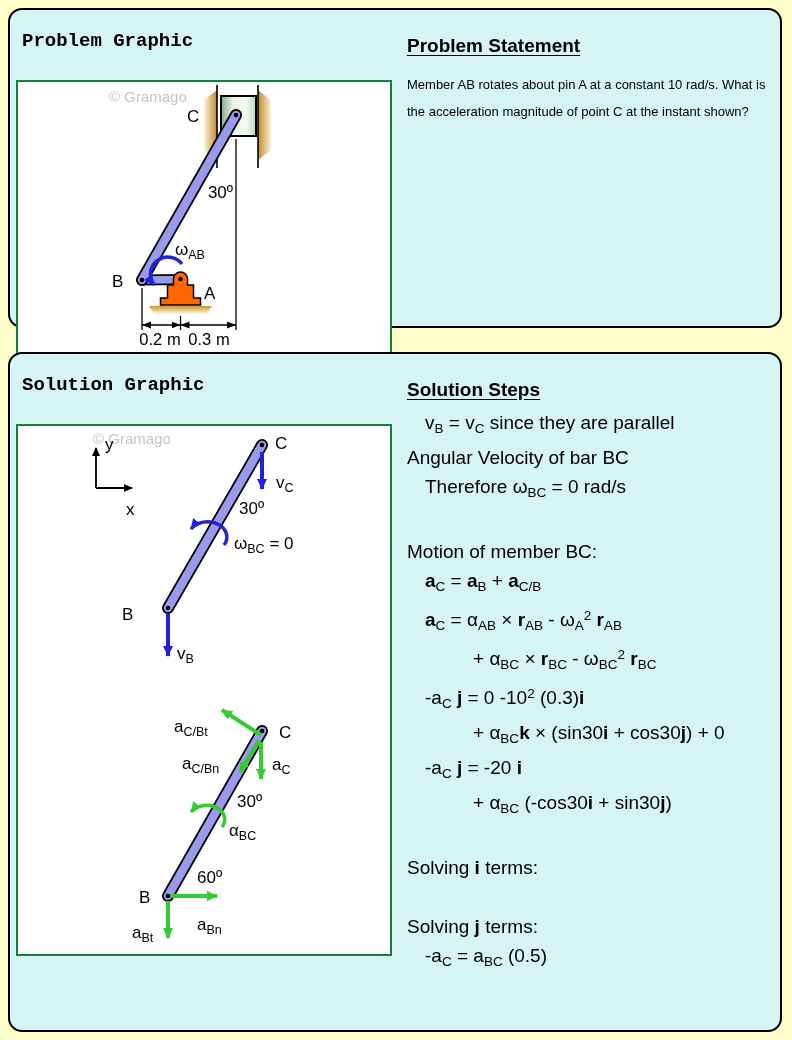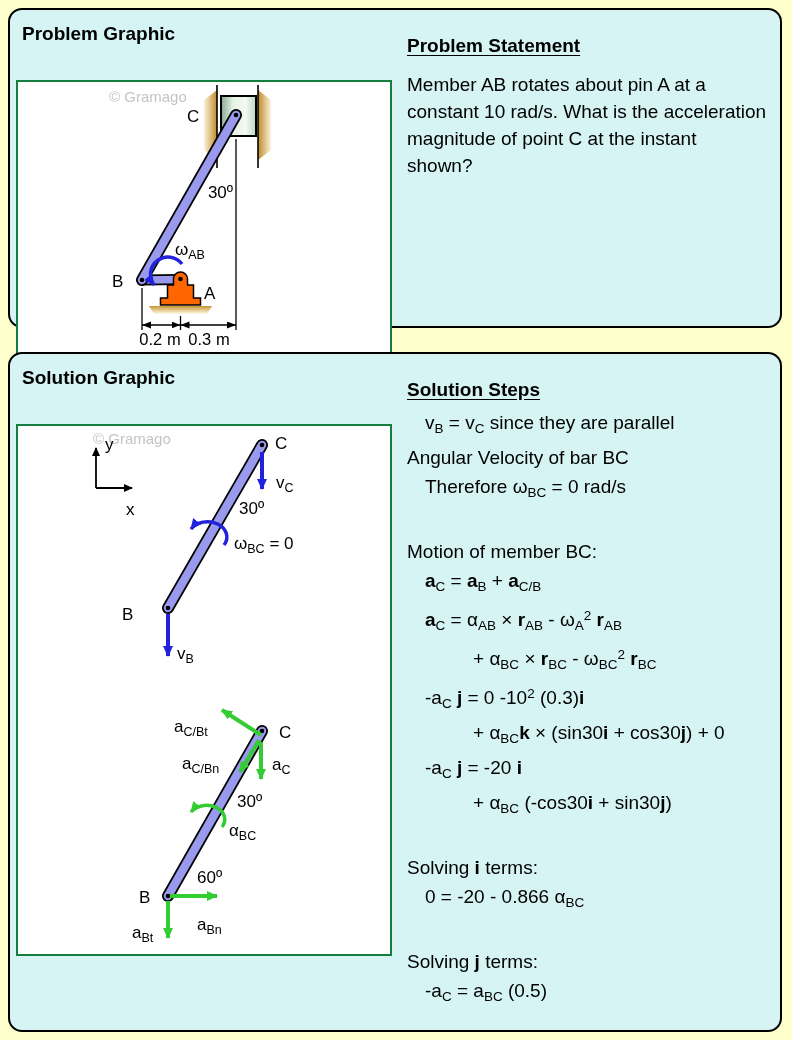--- a/index.html
+++ b/index.html
@@ -9,38 +9,38 @@
     font-family:"Liberation Sans",sans-serif;color:#000;
     overflow:hidden;
   }
   .panel{
     position:absolute;left:8px;width:770px;
     background:#D7F4F4;border:2px solid #000;border-radius:14px;
   }
   .panel.top{top:8px;height:316px;}
   .panel.bottom{top:352px;height:676px;}
   .panel-title{
-    position:absolute;left:12px;top:13px;
-    font-size:19px;font-weight:bold;
+    position:absolute;left:12px;top:20px;
+    font-size:19px;font-weight:bold;font-family:Liberation Mono, monospace;
   }
   .gbox{
     position:absolute;left:6px;top:34px;
     background:#FFFFFF;border:2px solid #15803d;margin-top:36px;
   }
   .gbox.problem-box{width:372px;height:279px;}
   .gbox.solution-box{width:372px;height:528px;}
   .rightcol{position:absolute;left:397px;top:22px;width:372px;}
   .rtitle{
     font-size:19px;font-weight:bold;
     text-decoration:underline;text-underline-offset:3px;
     line-height:28px;
   }
   .statement{
     margin-top:11px;width:360px;
-    font-size:19px;line-height:27px;
+    font-size:13px;line-height:27px;
   }
   
   #steps-lines{margin-top:4px;font-size:19px;}
   .line{line-height:29px;min-height:29px;white-space:pre;}
   .line.ind1{padding-left:18px;}
   .line.ind2{padding-left:66px;}
   .line .sub{font-size:13.5px;vertical-align:-4px;}
   .line .sup{font-size:13.5px;vertical-align:6px;}
   .line .b{font-weight:bold;}
   .gap{height:30px;}
@@ -210,20 +210,19 @@
         <div class="line ind0"><span>Motion of member BC:</span></div>
         <div class="line ind1"><span class="b">a</span><span class="sub">C</span><span> = </span><span class="b">a</span><span class="sub">B</span><span> + </span><span class="b">a</span><span class="sub">C/B</span></div>
         <div class="line ind1"><span class="b">a</span><span class="sub">C</span><span> = </span><span>α</span><span class="sub">AB</span><span> × </span><span class="b">r</span><span class="sub">AB</span><span> - </span><span>ω</span><span class="sub">A</span><span class="sup">2</span><span> </span><span class="b">r</span><span class="sub">AB</span></div>
         <div class="line ind2"><span>+ </span><span>α</span><span class="sub">BC</span><span> × </span><span class="b">r</span><span class="sub">BC</span><span> - </span><span>ω</span><span class="sub">BC</span><span class="sup">2</span><span> </span><span class="b">r</span><span class="sub">BC</span></div>
         <div class="line ind1"><span>-a</span><span class="sub">C</span><span> </span><span class="b">j</span><span> = 0 -10</span><span class="sup">2</span><span> (0.3)</span><span class="b">i</span></div>
         <div class="line ind2"><span>+ </span><span>α</span><span class="sub">BC</span><span class="b">k</span><span> × (sin30</span><span class="b">i</span><span> + cos30</span><span class="b">j</span><span>) + 0</span></div>
         <div class="line ind1"><span>-a</span><span class="sub">C</span><span> </span><span class="b">j</span><span> = -20 </span><span class="b">i</span></div>
         <div class="line ind2"><span>+ </span><span>α</span><span class="sub">BC</span><span> (-cos30</span><span class="b">i</span><span> + sin30</span><span class="b">j</span><span>)</span></div>
         <div class="gap"></div>
         <div class="line ind0"><span>Solving </span><span class="b">i</span><span> terms:</span></div>
-        <div class="line ind1"><span>0 = -20 - 0.866 </span><span>α</span><span class="sub">BC</span></div>
         <div class="gap"></div>
         <div class="line ind0"><span>Solving </span><span class="b">j</span><span> terms:</span></div>
         <div class="line ind1"><span>-a</span><span class="sub">C</span><span> = a</span><span class="sub">BC</span><span> (0.5)</span></div>
         <div class="gap big"></div>
       </div>
   </div>
 </div>
 
 </body></html>

